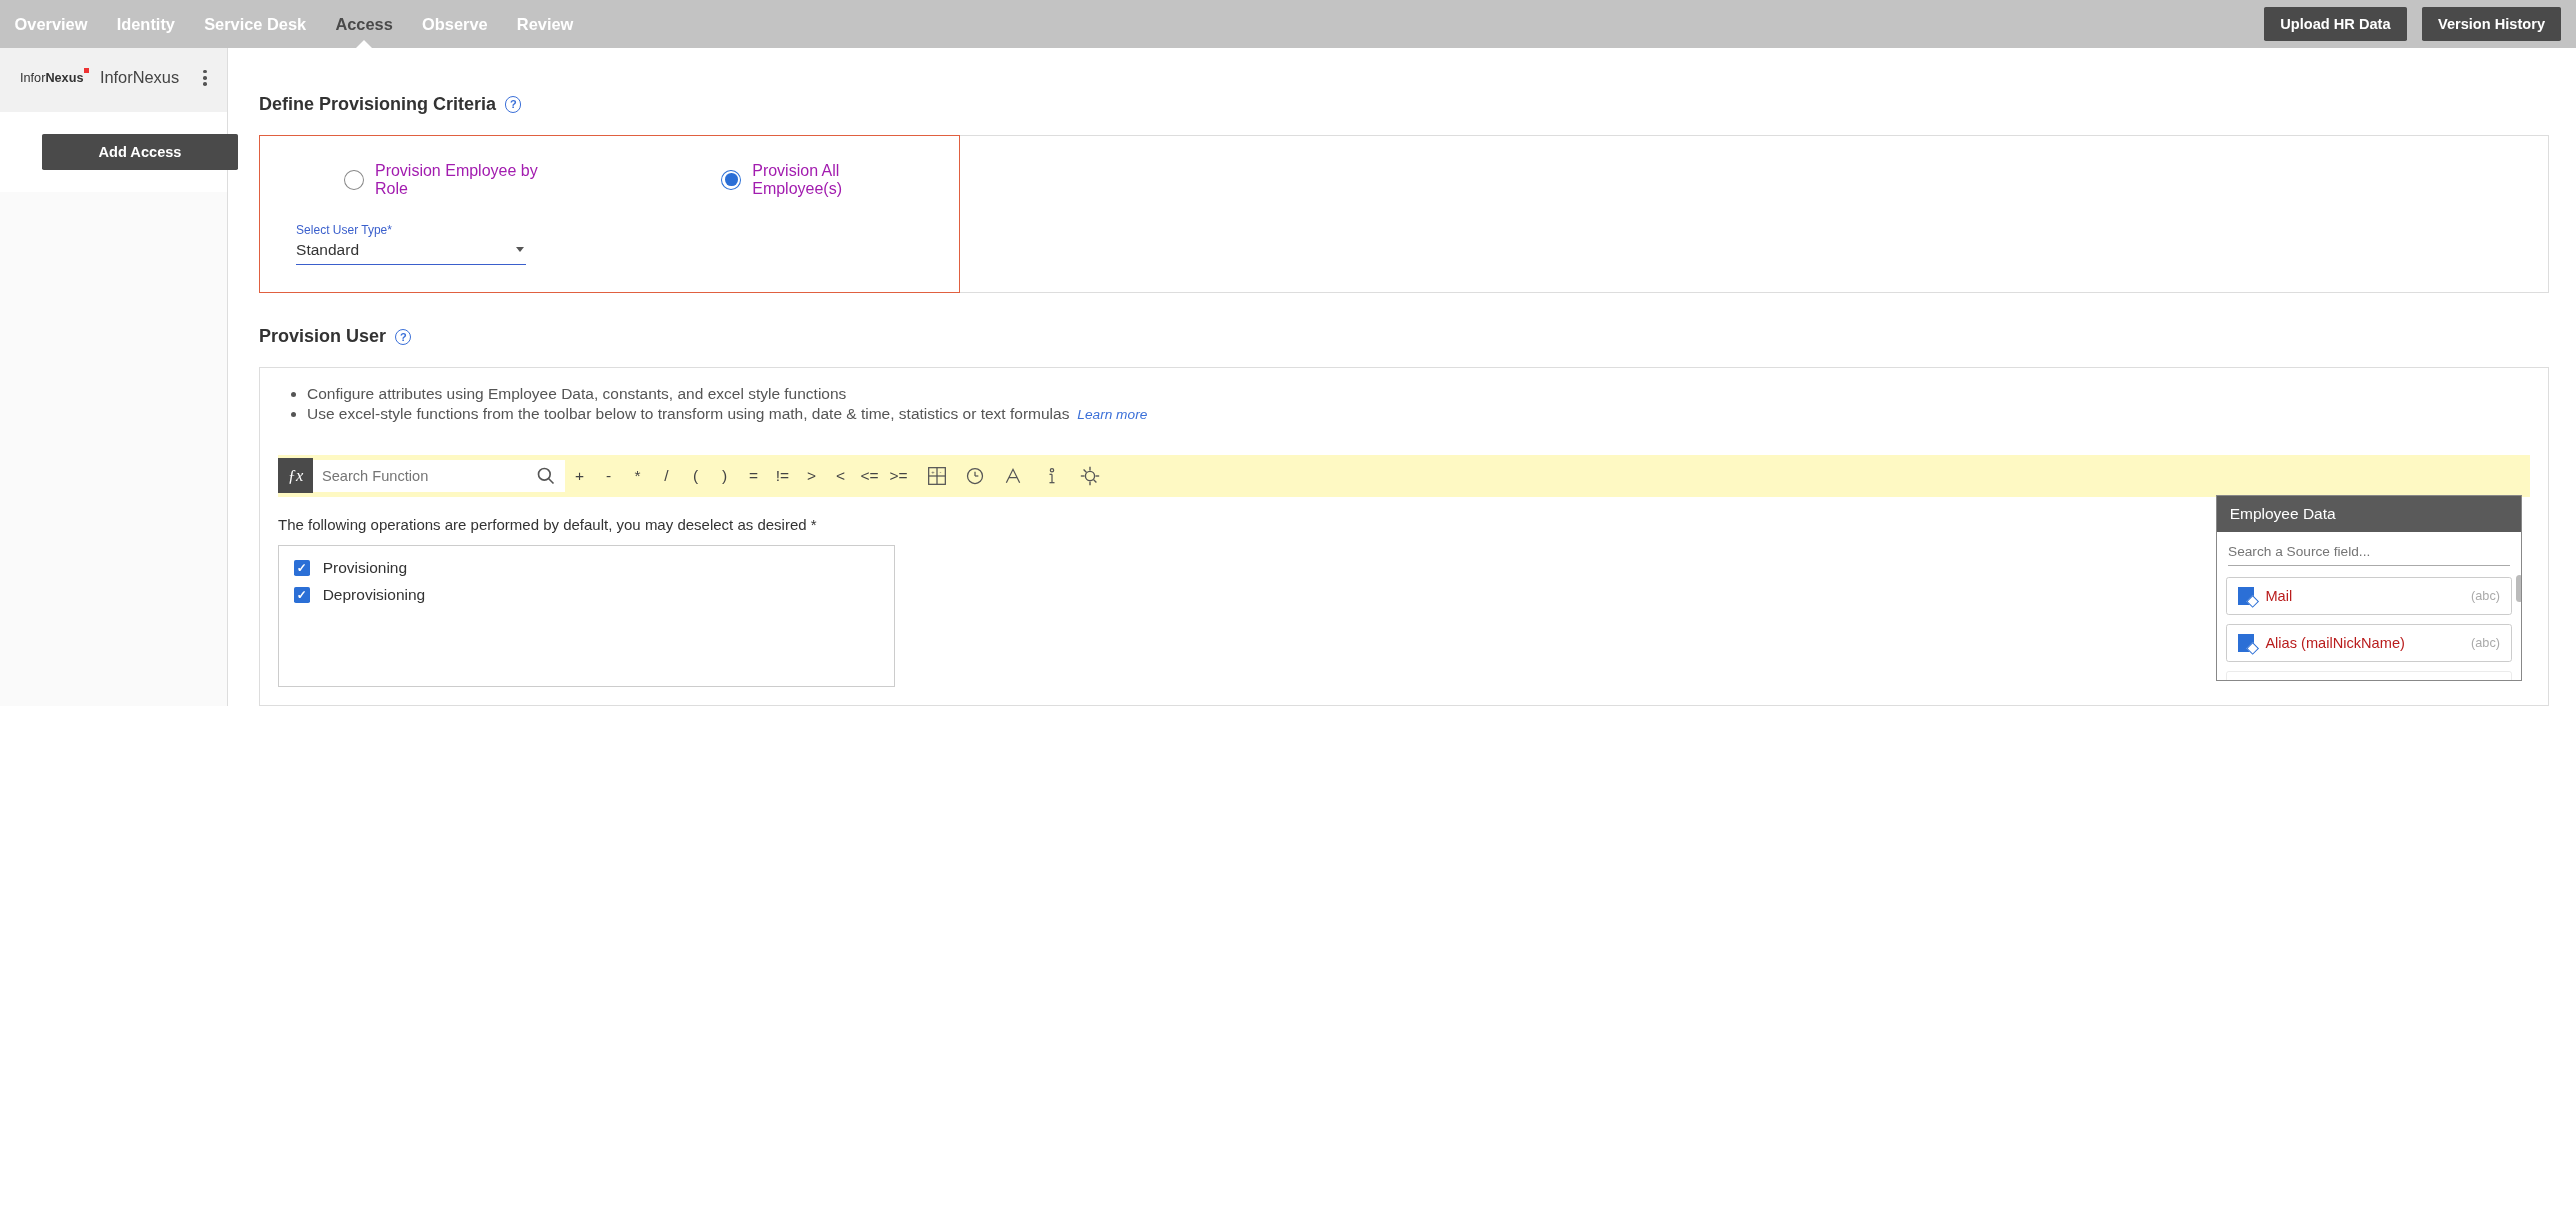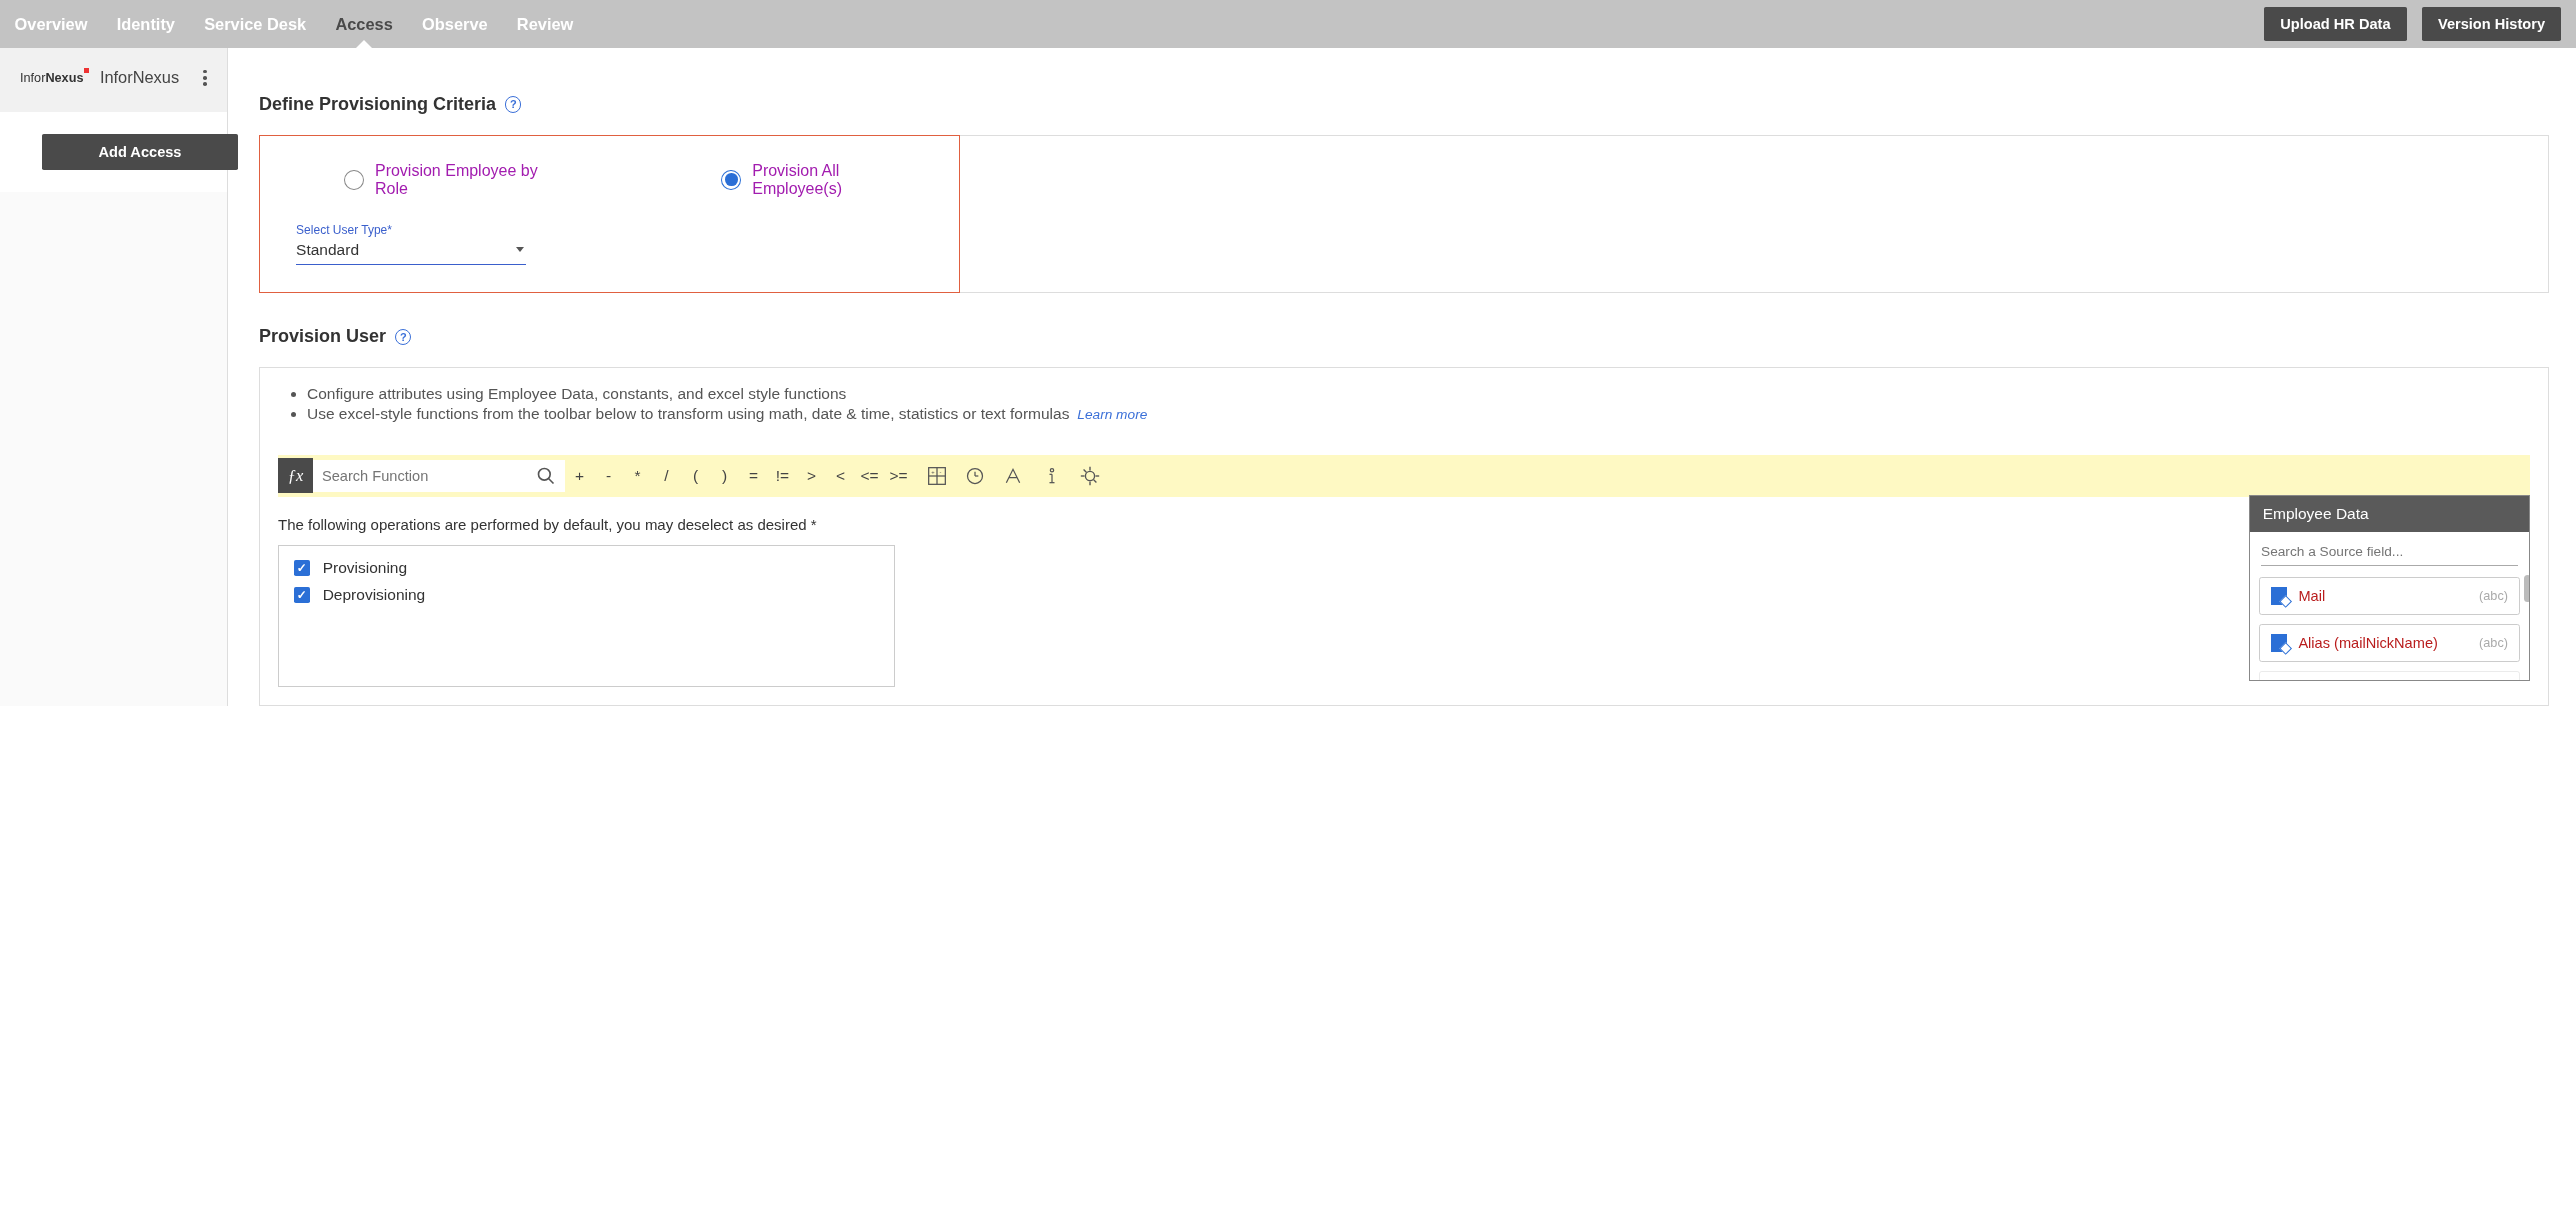--- a/index.html
+++ b/index.html
@@ -175,22 +175,22 @@
     margin-top: 12.7px;
     padding: 12.7px 14.6px 73px 14.6px;
   }
   .check-item { display:flex; align-items:center; gap:12.7px; font-size:15.5px; margin-bottom:9px; }
   .checkbox {
     width:16.4px; height:16.4px; background:#2b6fd6; border-radius:1.8px;
     display:flex; align-items:center; justify-content:center; cursor:pointer;
   }
   .checkmark { color:#fff; font-size:12px; font-weight:700; }
   .employee-panel {
-    position:absolute; right:18px; top:127px;
-    width:281px;
+    position:absolute; right:26px; top:127px;
+    width:306px;
     border:0.9px solid #888;
     background:#fff;
   }
   .emp-header {
     background:#5a5a5a; color:#fff; padding:9px 12.7px; font-size:15.5px;
   }
   .emp-search {
     margin: 11px 11px 5.5px 11px;
     border-bottom:0.9px solid #aaa;
     padding-bottom: 5.5px;

